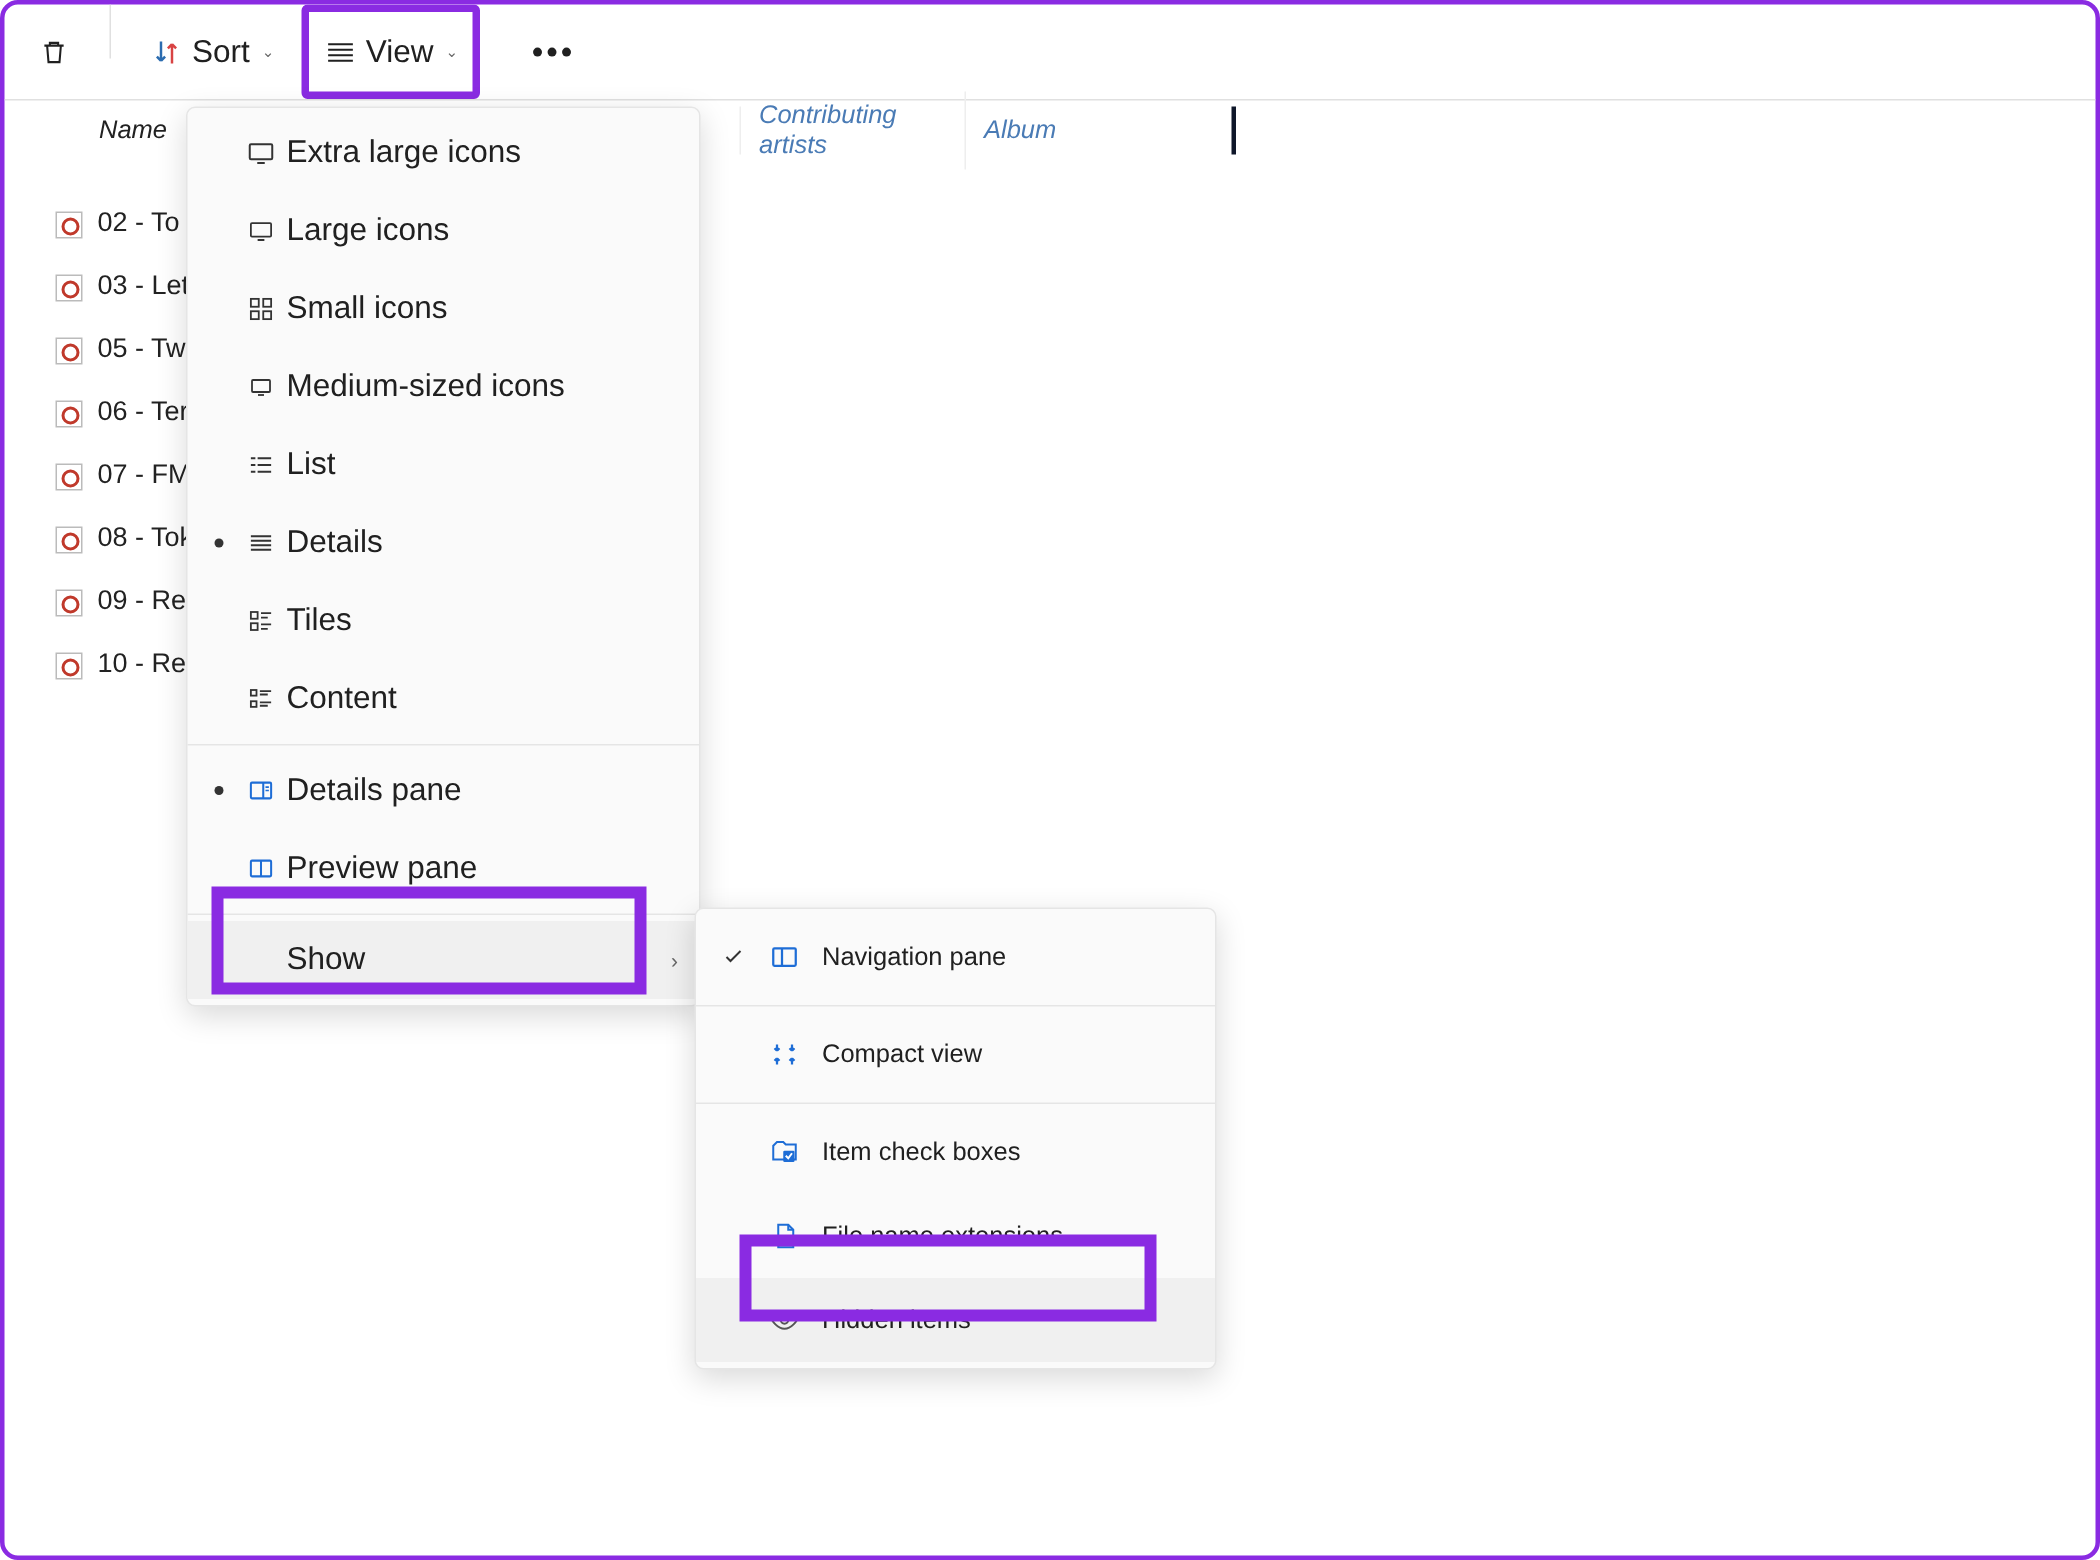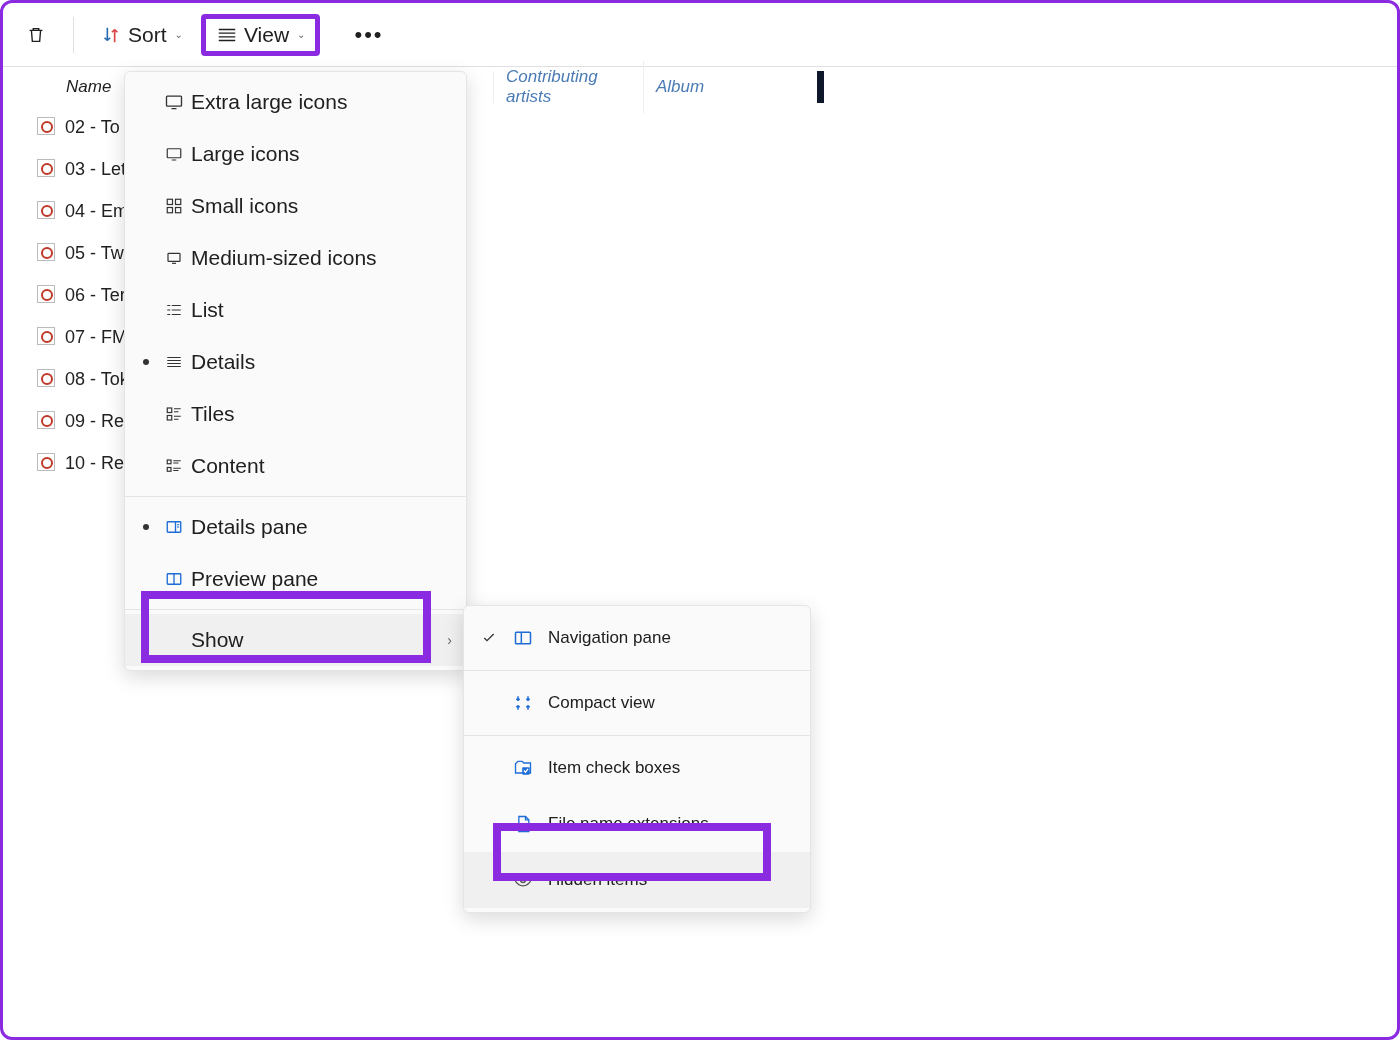--- a/index.html
+++ b/index.html
@@ -9,21 +9,20 @@
     width: 1400px;
     height: 1040px;
     overflow: hidden;
     position: relative;
     border: 3px solid #8a2be2;
     border-radius: 12px;
   }
   .toolbar {
     height: 64px;
     display: flex;
-    align-items: center;
     border-bottom: 1px solid #e0e0e0;
     padding: 0 12px;
     gap: 8px;
   }
   .toolbar .sep {
     width: 1px; height: 36px; background: #e0e0e0; margin: 0 8px;
   }
   .toolbar-btn {
     display: flex;
     align-items: center;
@@ -49,21 +48,21 @@
     padding-left: 51px;
     font-style: italic;
   }
   .headers .col { border-right: 1px solid #eee; padding: 6px 12px; }
   .headers .col.black { color: #222; }
   .file-list {
     padding: 10px 0 0 34px;
   }
   .file-row {
     display: flex;
-    align-items: flex-start;
+    align-items: flex-end;
     height: 42px;
     font-size: 18px;
     color: #222;
     gap: 10px;
   }
   .file-icon {
     width: 18px; height: 18px;
     background: #fff;
     border: 1px solid #bbb;
     position: relative;
@@ -177,35 +176,31 @@
     <span class="caret">⌄</span>
   </div>
   <div class="toolbar-btn" style="margin-left:16px;">
     <span style="font-size:22px;letter-spacing:2px;">•••</span>
   </div>
 </div>
 
 <div class="headers">
   <div class="col black" style="width:440px;">Name</div>
   <div class="col" style="width:150px;">Contributing artists</div>
-  <div class="col" style="width:180px;border-right:7px solid #0f172a;">Album</div>
+  <div class="col" style="width:180px;border-right:3px solid #0f172a;">Album</div>
 </div>
 
 <div class="file-list">
   <div class="file-row">
       <div class="file-icon"></div>
       <span>02 - To</span>
     </div>
   <div class="file-row">
       <div class="file-icon"></div>
       <span>03 - Let</span>
-    </div>
-  <div class="file-row">
-      <div class="file-icon"></div>
-      <span>04 - Em</span>
     </div>
   <div class="file-row">
       <div class="file-icon"></div>
       <span>05 - Twe</span>
     </div>
   <div class="file-row">
       <div class="file-icon"></div>
       <span>06 - Ter</span>
     </div>
   <div class="file-row">

